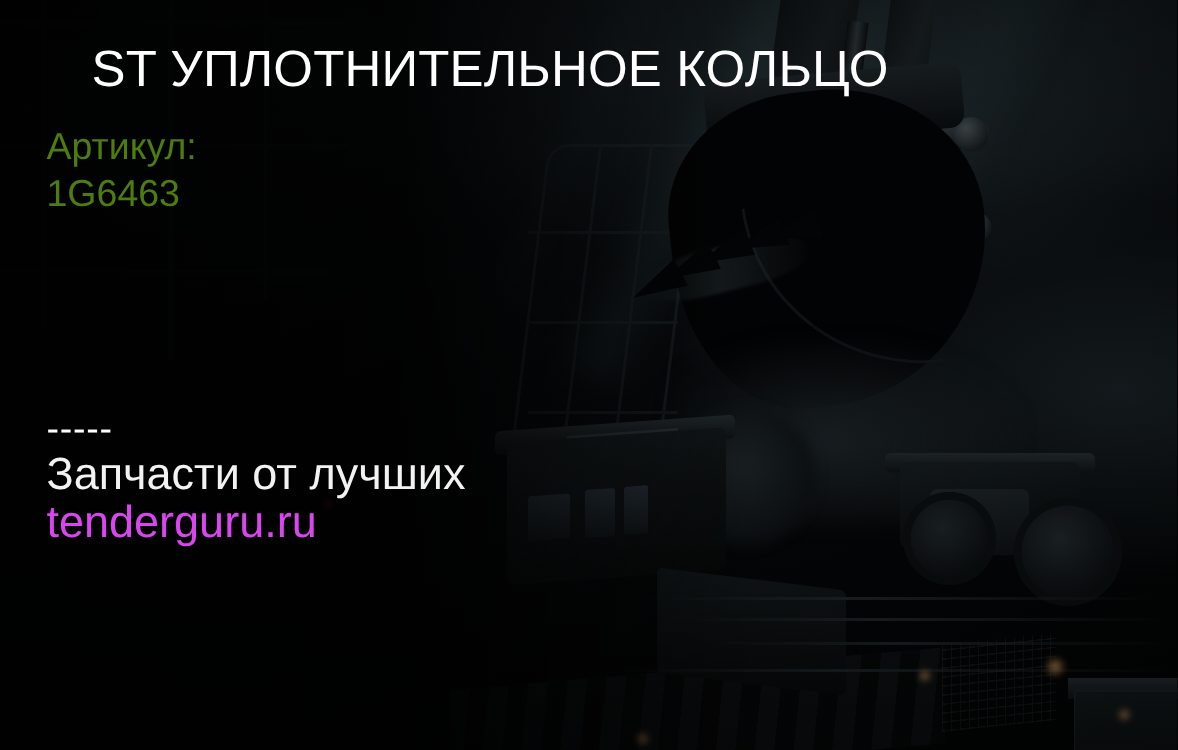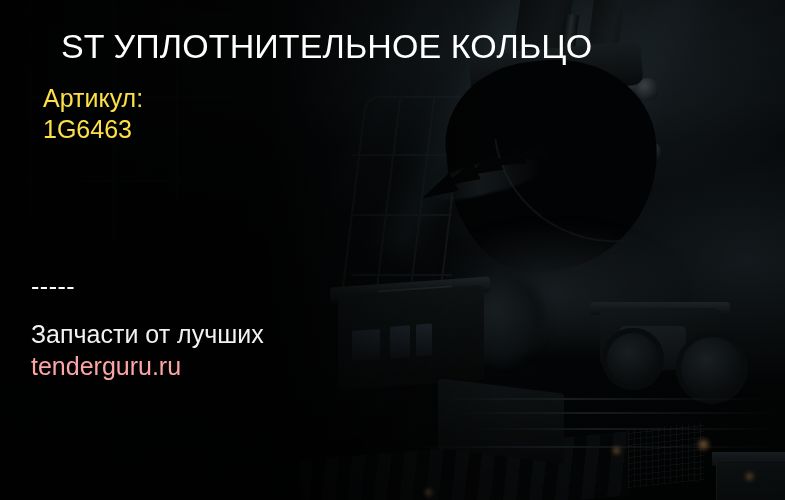--- a/index.html
+++ b/index.html
@@ -321,49 +321,48 @@
     color: #ffffff;
     letter-spacing: 0.1px;
     white-space: nowrap;
     margin-left: 31px;
   }
   .field {
     position: absolute;
     left: 31px;
     font-size: 25px;
     line-height: 31px;
-    color: #fde047;
+    color: #4d7c0f;
     white-space: nowrap;
-    margin-left: 12px;
   }
   .field.article { top: 83px; }
   .field.maker   { top: 177px; }
   .field .label { display: block; }
   .field .value { display: block; }
 
   .divider {
     position: absolute;
     left: 31px;
     top: 272px;
     font-size: 25px;
     line-height: 28px;
     color: #ffffff;
     letter-spacing: 0.5px;
   }
   .blurb {
     position: absolute;
     left: 31px;
-    top: 318px;
-    font-size: 25px;
+    top: 301px;
+    font-size: 30px;
     line-height: 32px;
     color: #f2f2f2;
     white-space: nowrap;
   }
   .blurb div { display: block; }
-  .site { color: #fca5a5; }
+  .site { color: #d946ef; }
 </style>
 </head>
 <body>
 
 <div class="banner">
 
   <div class="bg">
     <div class="bg-base"></div>
 
     <div class="ray r1"></div>

